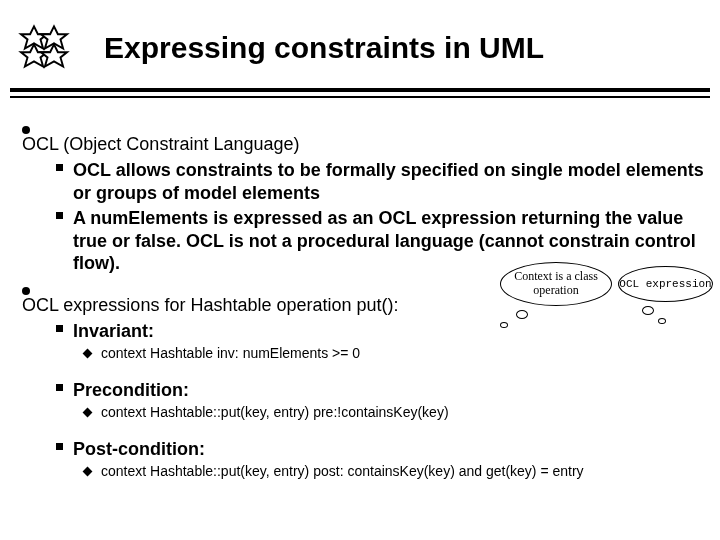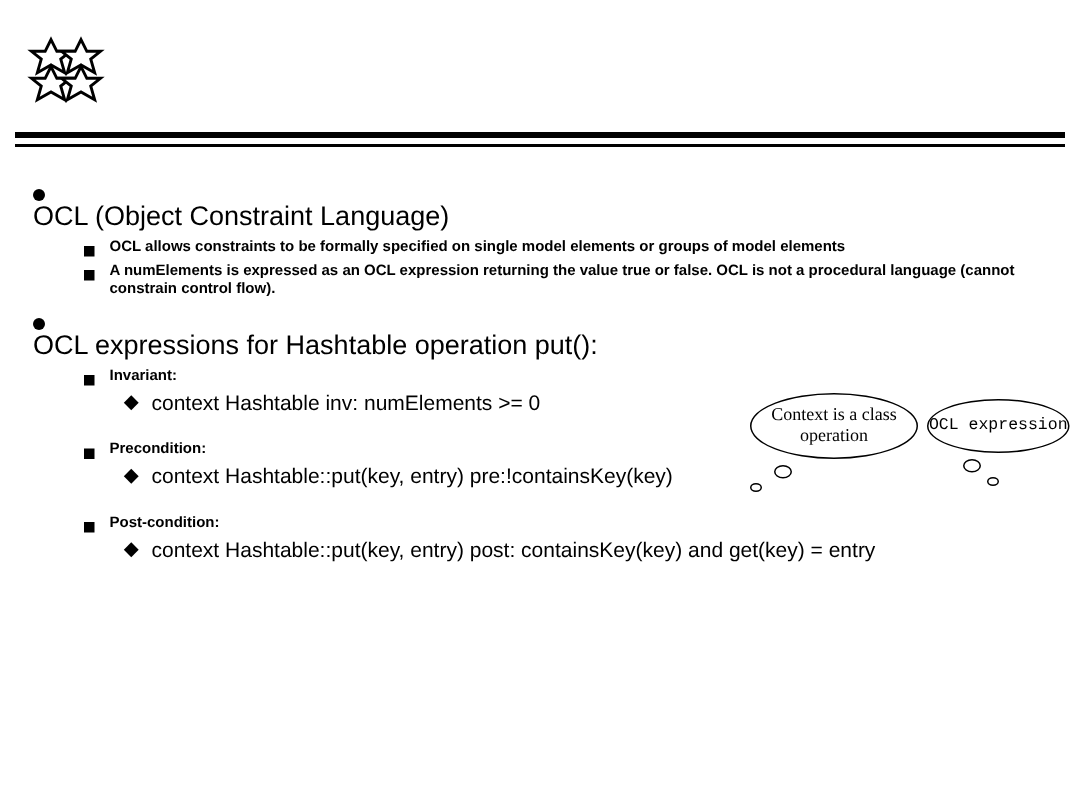--- a/index.html
+++ b/index.html
@@ -38,21 +38,21 @@
     position: relative;
   }
   .l1 { margin: 6px 0 4px 0; flex-direction: column; }
   .bullet-row { display: flex; align-items: flex-start; }
   .dot { width: 8px; height: 8px; background: #000; border-radius: 50%; margin-top: 6px; margin-right: 12px; flex-shrink:0; }
   .sq { width: 7px; height: 7px; background: #000; margin-top: 5px; margin-right: 10px; flex-shrink:0; }
   .diamond { width: 7px; height: 7px; background:#000; transform: rotate(45deg); margin-top: 5px; margin-right: 10px; flex-shrink:0; }
   .l1-text { font-size: 18px; }
   .l2-list { margin: 4px 0 6px 34px; }
   .l2 { margin: 3px 0; }
-  .l2-text { font-size: 10px; font-weight: bold; line-height: 1.25; }
+  .l2-text { font-size: 18px; font-weight: bold; line-height: 1.25; }
   .l3-list { margin: 3px 0 4px 28px; }
   .l3 { margin: 2px 0; }
   .l3-text { font-size: 14px; line-height: 1.25; }
   .callout-region {
     position: absolute;
     top: 258px;
     left: 500px;
     width: 215px;
     height: 80px;
     pointer-events: none;
@@ -89,20 +89,21 @@
 
 <div class="header">
   <svg class="logo" viewBox="0 0 70 60">
     <g fill="#fff" stroke="#000" stroke-width="1.5">
       <path d="M20 8 l3 6 7 0 -5 4 2 7 -7 -4 -7 4 2 -7 -5 -4 7 0 Z" transform="translate(-2,-2) scale(1.3)"></path>
       <path d="M20 8 l3 6 7 0 -5 4 2 7 -7 -4 -7 4 2 -7 -5 -4 7 0 Z" transform="translate(18,-2) scale(1.3)"></path>
       <path d="M20 8 l3 6 7 0 -5 4 2 7 -7 -4 -7 4 2 -7 -5 -4 7 0 Z" transform="translate(-2,16) scale(1.3)"></path>
       <path d="M20 8 l3 6 7 0 -5 4 2 7 -7 -4 -7 4 2 -7 -5 -4 7 0 Z" transform="translate(18,16) scale(1.3)"></path>
     </g>
   </svg>
+  <div class="title">Expressing constraints in UML</div>
 </div>
 
 <div class="divider"></div>
 
 <div class="content">
 
   <div class="l1 bullet-row">
     <span class="dot"></span>
     <span class="l1-text">OCL (Object Constraint Language)</span>
   </div>

